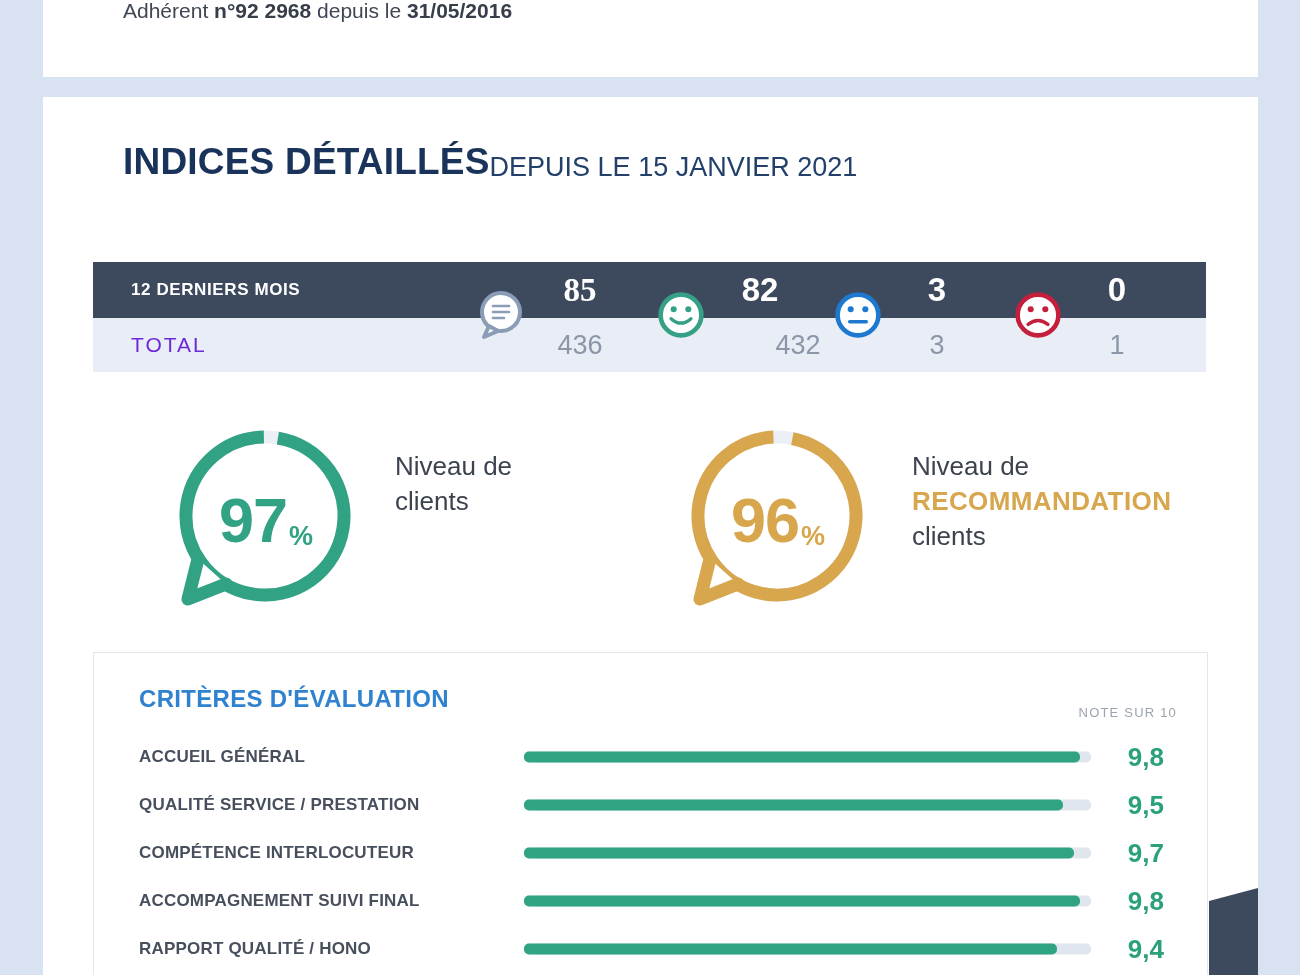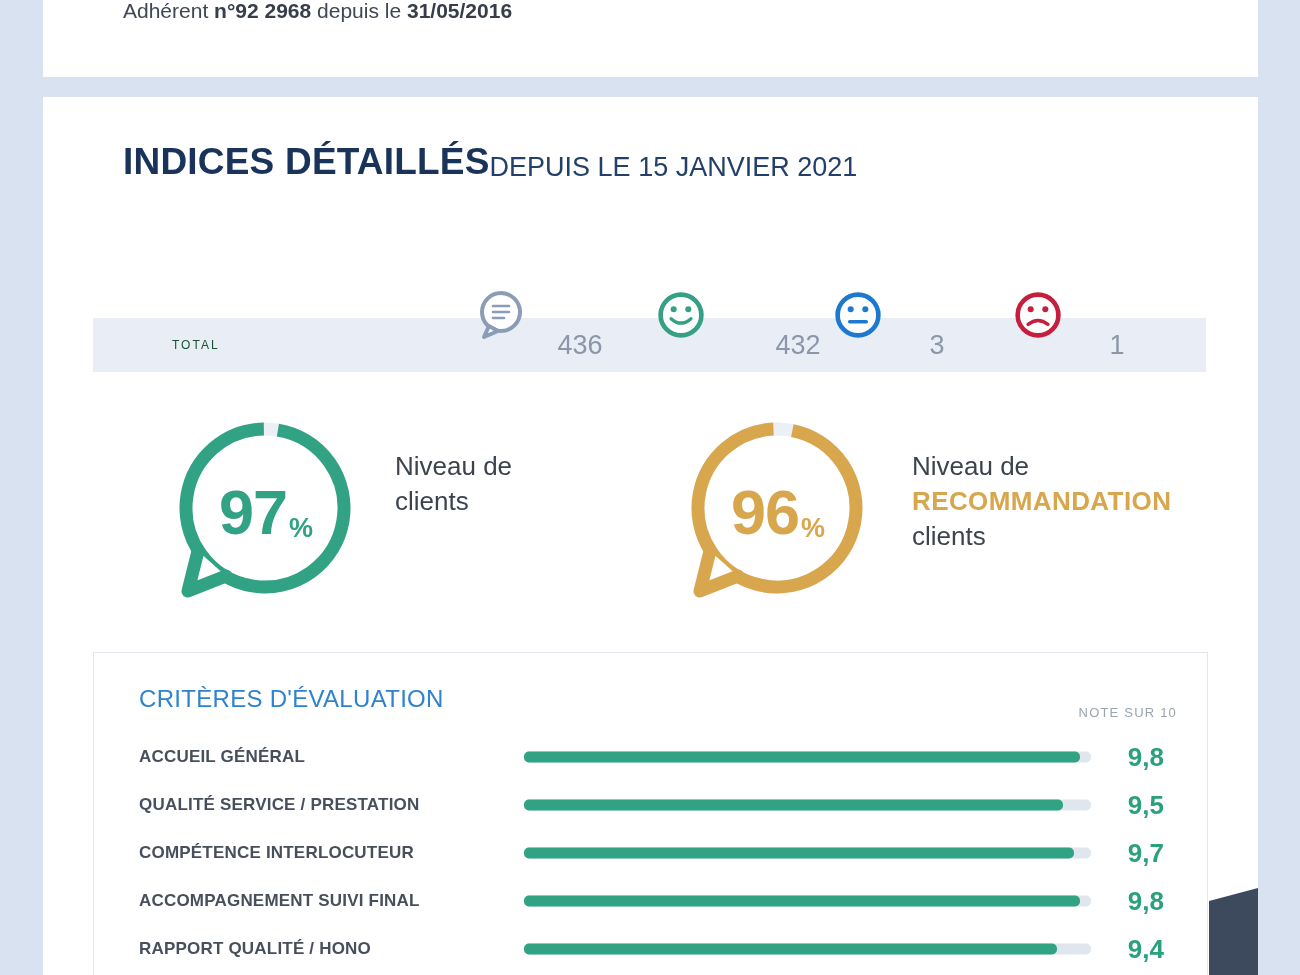--- a/index.html
+++ b/index.html
@@ -13,42 +13,42 @@
 
   .title-row{position:absolute;left:80px;top:44px;display:flex;align-items:flex-end;white-space:nowrap;}
   .title{font-size:37px;font-weight:bold;color:#19335a;letter-spacing:.2px;}
   .subtitle{font-size:27px;color:#22406a;margin-left:0;font-weight:500;}
   .attest{position:absolute;left:80px;top:100px;display:flex;align-items:center;gap:10px;color:#8d97a4;font-size:21px;}
 
   .stats-table{position:absolute;left:50px;top:165px;width:1113px;height:110px;}
   .row-head{position:absolute;left:0;top:0;width:100%;height:56px;background:#3d4a5e;}
   .row-head .row-label{position:absolute;left:38px;top:0;line-height:56px;color:#ffffff;font-weight:bold;font-size:17px;letter-spacing:.6px;}
   .row-total{position:absolute;left:0;top:56px;width:100%;height:54px;background:#e9eef6;}
-  .row-total .row-label{position:absolute;left:38px;top:0;line-height:54px;color:#14532d;font-size:12px;letter-spacing:2px;margin-left:41px;}
+  .row-total .row-label{position:absolute;left:38px;top:0;line-height:54px;color:#6d28d9;font-size:21px;letter-spacing:2px;}
   .num-top{position:absolute;top:0;height:56px;line-height:56px;transform:translateX(-50%);color:#ffffff;font-weight:bold;font-size:33px;}
   .num-bot{position:absolute;top:56px;height:54px;line-height:54px;transform:translateX(-50%);color:#8b97a9;font-size:27px;}
   .col-icon{position:absolute;transform:translateX(-50%);z-index:2;line-height:0;}
 
-  .gauge{position:absolute;width:210px;height:210px;top:308px;}
+  .gauge{position:absolute;width:210px;height:210px;top:316px;}
   .gauge-1{left:117px;}
   .gauge-2{left:629px;}
   .gauge svg{position:absolute;left:0;top:0;}
   .gauge .track{fill:none;stroke:#eceff5;stroke-width:13;}
   .gauge .arc{fill:none;stroke-width:13;}
   .gauge .tail{fill:#ffffff;stroke-width:13;stroke-linejoin:round;stroke-linecap:round;}
   .gauge-num{position:absolute;left:0;top:71px;width:210px;text-align:center;white-space:nowrap;}
   .gauge-num .num{font-size:63px;font-weight:bold;letter-spacing:-1px;}
   .gauge-num .pct{font-size:27px;font-weight:bold;position:relative;top:3px;left:2px;}
   .gauge-text{position:absolute;top:352px;font-size:26px;line-height:35px;color:#3c434e;}
   .gauge-text-1{left:352px;}
   .gauge-text-2{left:869px;}
   .gauge-text .line2{font-weight:bold;letter-spacing:.4px;}
 
   .criteria-box{position:absolute;left:50px;top:555px;width:1115px;height:360px;border:1px solid #e2e7ee;background:#ffffff;box-sizing:border-box;}
-  .crit-title{position:absolute;left:45px;top:32px;font-size:24px;font-weight:normal;color:#2e82cf;letter-spacing:.3px;}
+  .crit-title{position:absolute;left:45px;top:32px;font-size:24px;font-weight:bold;color:#2e82cf;letter-spacing:.3px;}
   .crit-note{position:absolute;right:30px;top:52px;font-size:13px;color:#9aa4af;letter-spacing:1.2px;}
   .crit-rows{position:absolute;left:0;top:80px;width:100%;}
   .crit-row{position:relative;height:48px;}
   .crit-label{position:absolute;left:45px;top:50%;transform:translateY(-50%);font-size:17px;font-weight:bold;color:#484f5c;letter-spacing:.2px;white-space:nowrap;}
   .crit-track{position:absolute;left:430px;top:50%;transform:translateY(-50%);width:567px;height:11px;background:#e0e6ee;border-radius:5px;}
   .crit-fill{height:100%;background:#30a382;border-radius:5px;}
   .crit-value{position:absolute;right:43px;top:50%;transform:translateY(-50%);font-size:26px;font-weight:bold;color:#2aa07c;}
 
   .corner-graphic{position:absolute;left:1209px;top:888px;width:49px;height:87px;background:#3d4a5e;
     clip-path:polygon(0 15%,100% 0,100% 100%,0 100%);z-index:5;}
@@ -66,32 +66,35 @@
 
   <div class="card main-card">
 
     <div class="title-row">
       <span class="title">INDICES DÉTAILLÉS</span>
       <span class="subtitle">DEPUIS LE 15 JANVIER 2021</span>
     </div>
 
 
     <div class="stats-table">
+      <div class="row-head">
+        <span class="row-label">12 DERNIERS MOIS</span>
+      </div>
       <div class="row-total">
         <span class="row-label">TOTAL</span>
       </div>
 
     <div class="col-icon" style="left: 407px; top: 26px;"><svg width="52" height="52" viewBox="0 0 52 52">
       <circle cx="27" cy="24" r="19" fill="#ffffff" stroke="#8b9cb6" stroke-width="4"></circle>
       <path d="M15 38 L10 49 L24 43 Z" fill="#ffffff" stroke="#8b9cb6" stroke-width="4" stroke-linejoin="round"></path>
       <line x1="19" y1="18" x2="35" y2="18" stroke="#8b9cb6" stroke-width="2.6" stroke-linecap="round"></line>
       <line x1="19" y1="24" x2="35" y2="24" stroke="#8b9cb6" stroke-width="2.6" stroke-linecap="round"></line>
       <line x1="19" y1="30" x2="30" y2="30" stroke="#8b9cb6" stroke-width="2.6" stroke-linecap="round"></line>
     </svg></div>
-        <div class="num-top" style="left: 487px;">85</div>
+        <div class="num-top" style="left: 487px; font-family: Liberation Serif, serif;">85</div>
         <div class="num-bot" style="left: 487px;">436</div>
         <div class="col-icon" style="left: 588px; top: 30px;"><svg width="46" height="46" viewBox="0 0 44 44">
     <circle cx="22" cy="22" r="19.5" fill="#ffffff" stroke="#35a085" stroke-width="4.4"></circle>
             <circle cx="15" cy="16.5" r="2.9" fill="#35a085"></circle>
             <circle cx="29" cy="16.5" r="2.9" fill="#35a085"></circle>
             <path d="M12.5 25.5 Q22 34 31.5 25.5" fill="none" stroke="#35a085" stroke-width="3.2" stroke-linecap="round"></path>
           </svg></div>
         <div class="num-top" style="left: 667px;">82</div>
         <div class="num-bot" style="left: 705px;">432</div>
         <div class="col-icon" style="left: 765px; top: 30px;"><svg width="46" height="46" viewBox="0 0 44 44">

